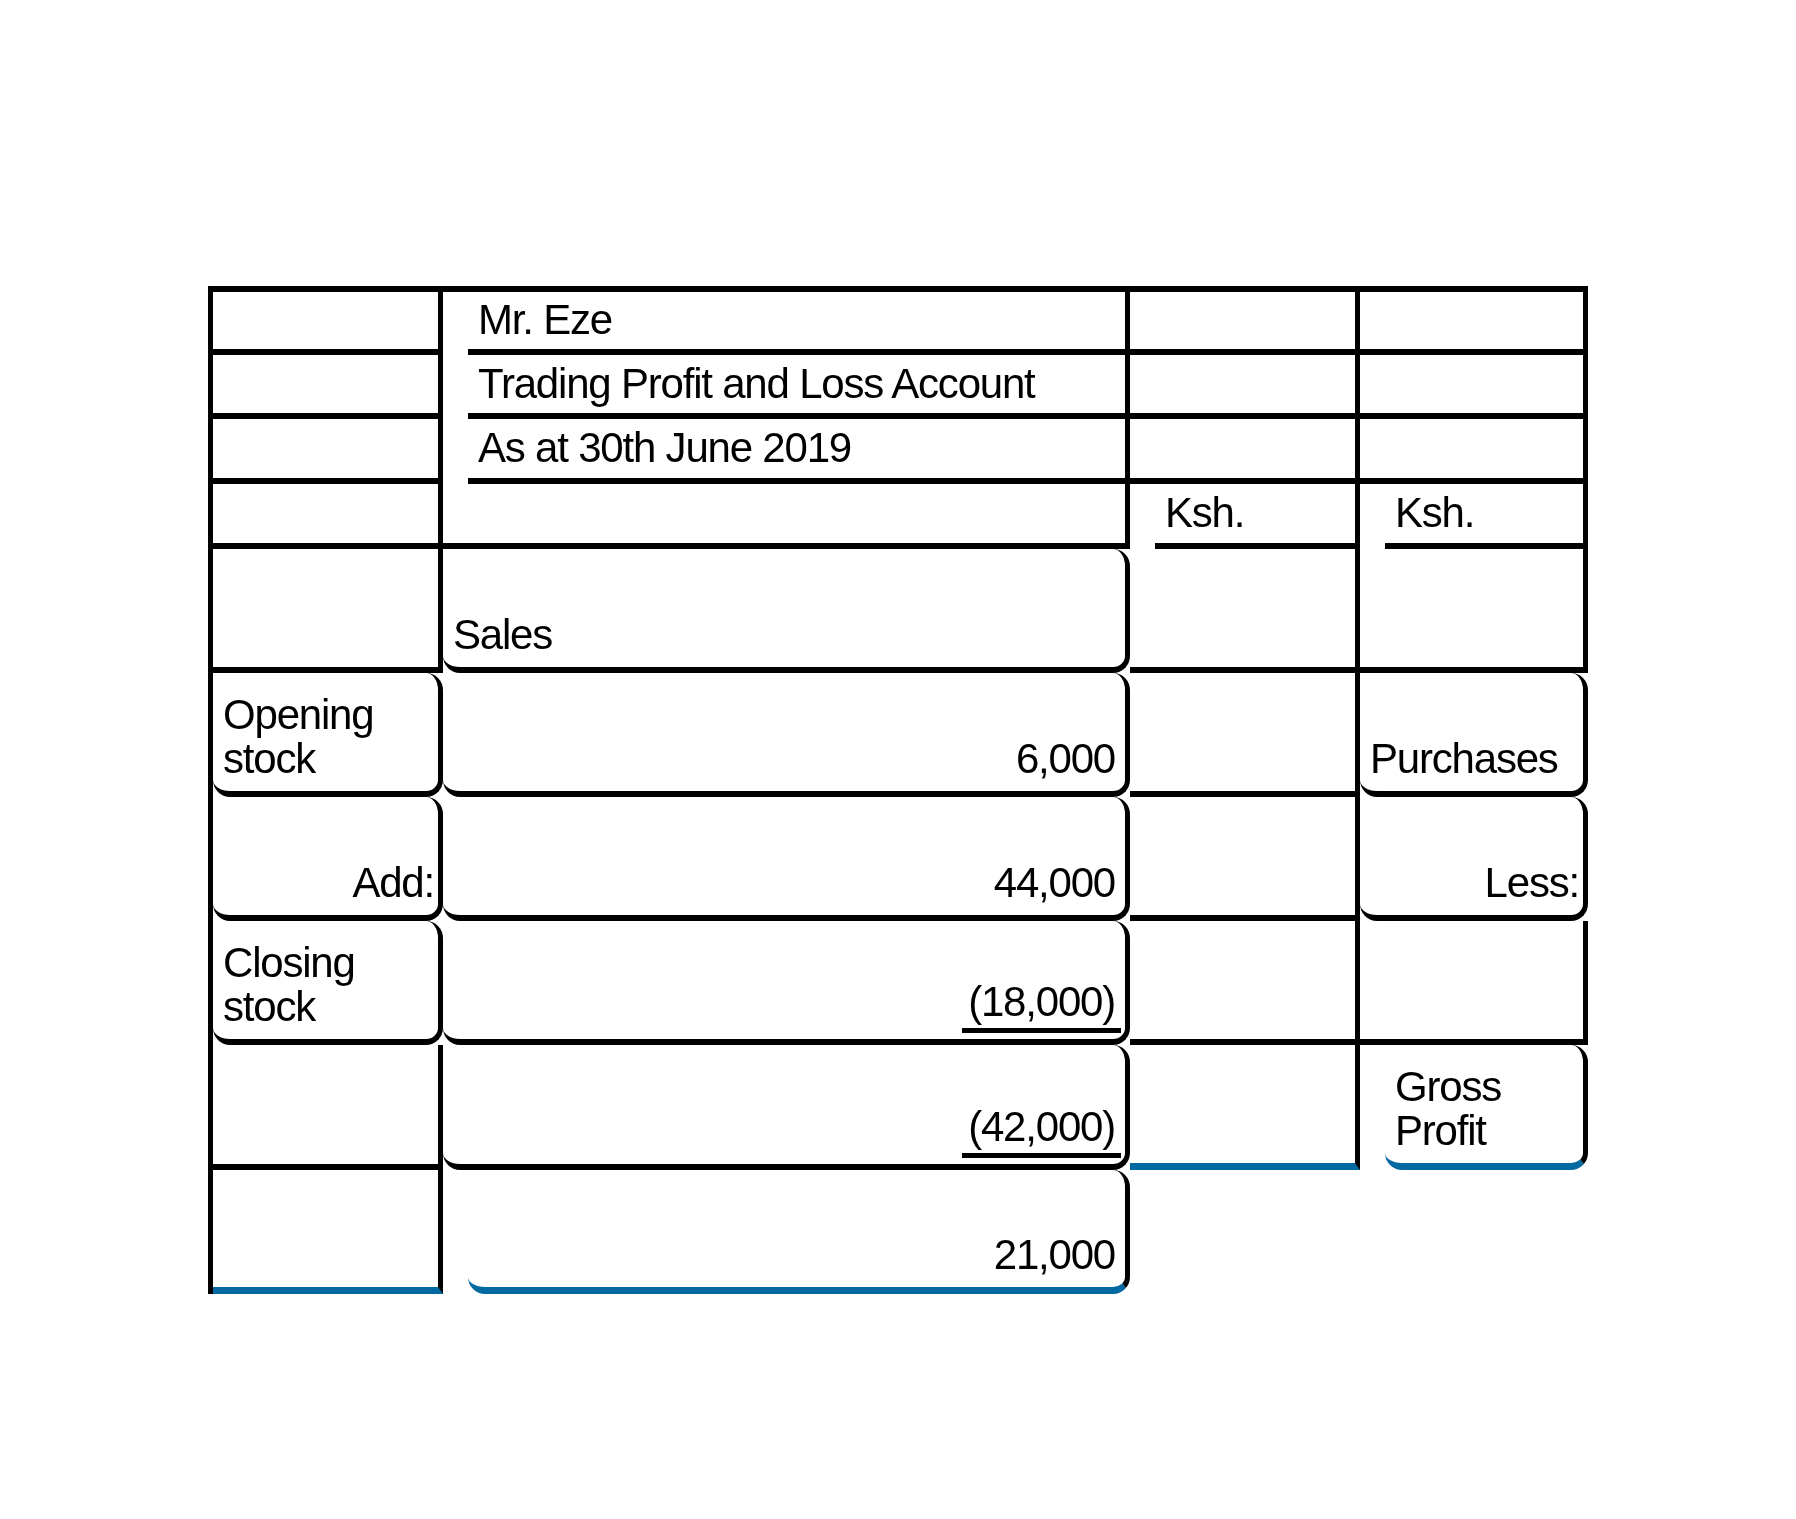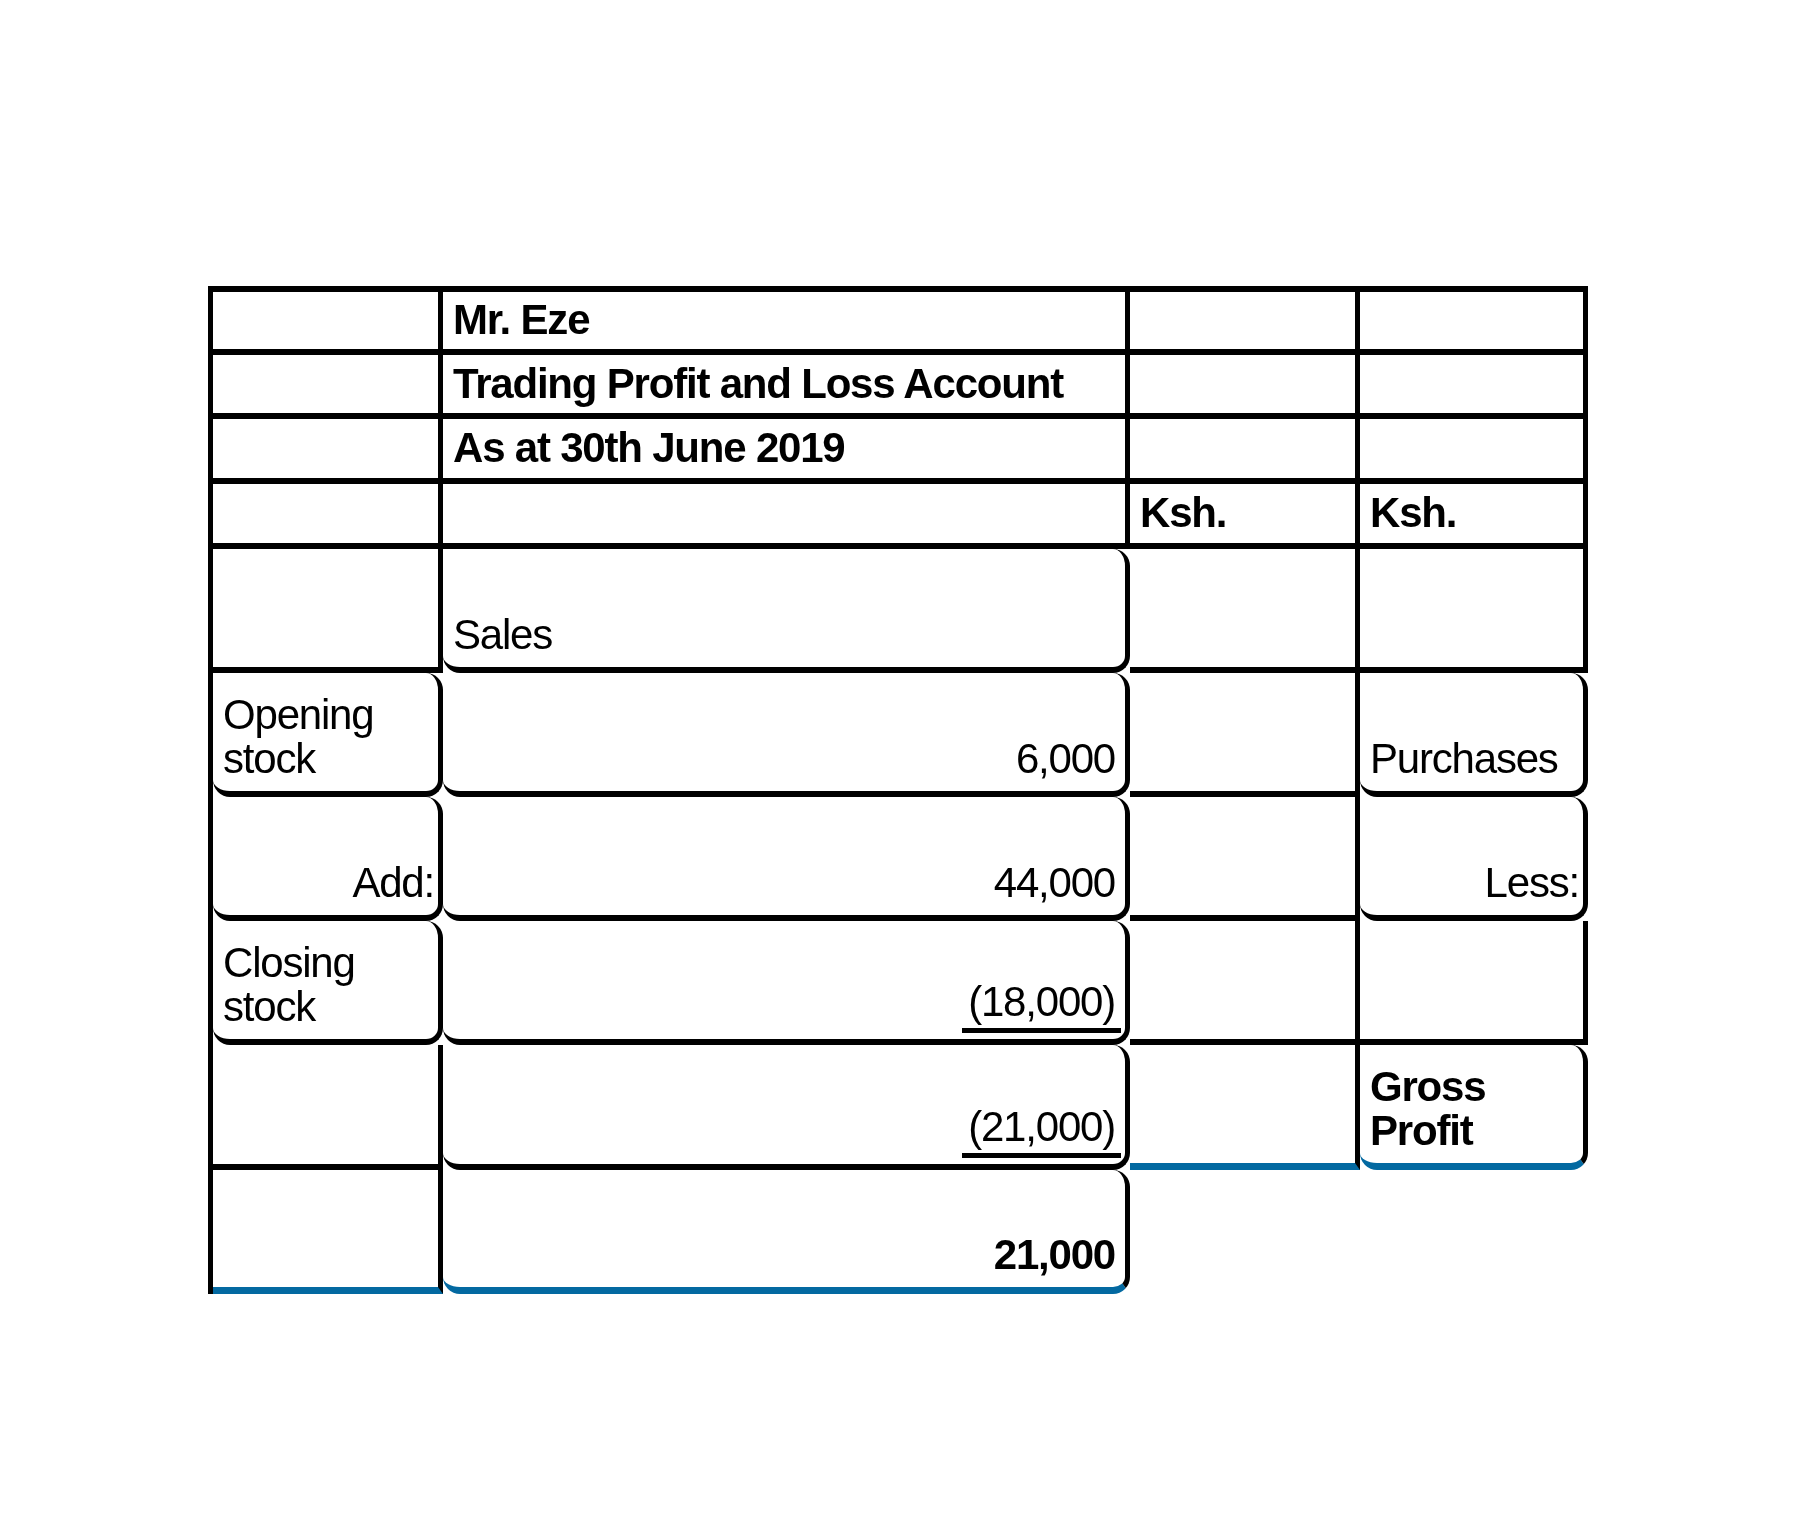--- a/index.html
+++ b/index.html
@@ -25,21 +25,21 @@
     font-size:42px;
     letter-spacing:-1.2px;
     line-height:1.05;
     overflow:hidden;
     align-items:center;          
     padding:0 10px;
   }
   .bottom{align-items:flex-end;padding-bottom:10px;border-radius:17px;}   
   .left{justify-content:flex-start;}
   .right{justify-content:flex-end;}
-  .bold{font-weight:bold;}
+  .bold{font-weight:normal;margin-left:25px;}
   .u{
     border-bottom:5px solid #000;
     padding:0 6px 4px 6px;
     margin-right:-6px;
   }
   .lastrow{border-bottom:7px solid #0369a1;}
 </style>
 </head>
 <body>
 
@@ -82,21 +82,21 @@
   <div class="cell right bottom" style="padding-right:4px;">Less:</div>
   <div class="cell left bottom">Closing stock</div>
   <div class="cell right bottom" style="padding-bottom:6px;">
     <span class="u">(18,000)</span>
   </div>
   <div class="cell"></div>
 
   <div class="cell"></div>
   <div class="cell"></div>
   <div class="cell right bottom" style="padding-bottom:6px;">
-    <span class="u">(21,000)</span>
+    <span class="u">(42,000)</span>
   </div>
 
   <div class="cell lastrow"></div>
   <div class="cell left bottom bold lastrow">Gross Profit</div>
   <div class="cell lastrow"></div>
   <div class="cell right bottom bold lastrow">21,000</div>
 
 </div>
 
 </body></html>

